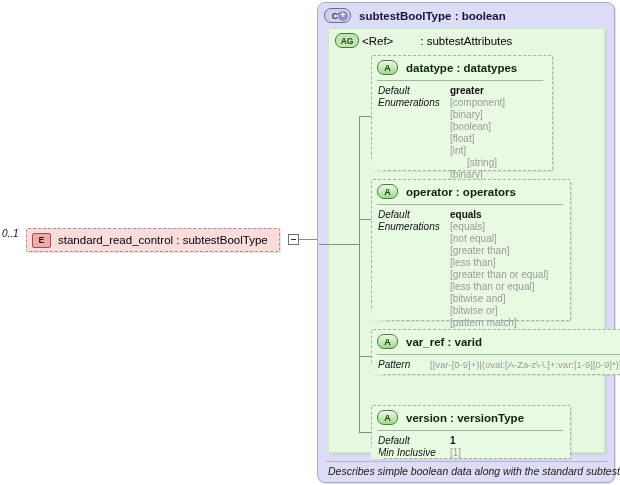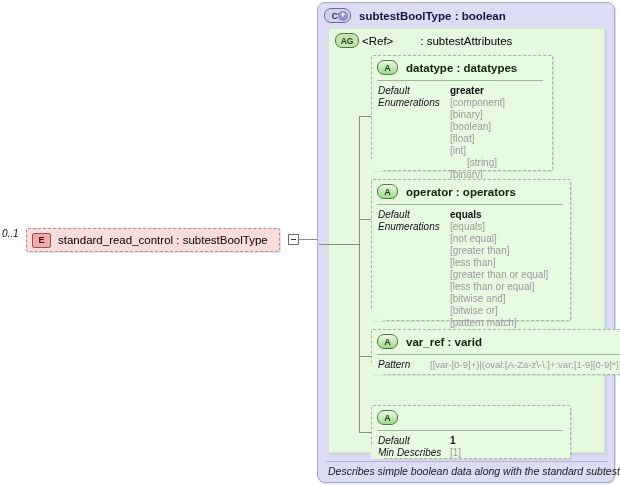--- a/index.html
+++ b/index.html
@@ -360,27 +360,28 @@
       <div class="attr-divider" style="top:24px; width:252px;"></div>
 
       <span class="facet-key" style="left:6px; top:29px;">Pattern</span>
       <span class="facet-val muted" style="left:58px; top:29px; font-size:9.5px;">[[var-[0-9]+)|(oval:[A-Za-z\-\.]+:var:[1-9][0-9]*)]</span>
       <span class="fold"></span>
     </div>
 
     <div class="attr-box" style="left:42px; top:376px; width:200px; height:54px;">
       <div class="attr-header">
         <span class="icon-badge attr-icon">A</span>
+        <span class="attr-title">version   : versionType</span>
       </div>
       <div class="attr-divider" style="top:24px; width:186px;"></div>
 
       <span class="facet-key" style="left:6px; top:29px;">Default</span>
       <span class="facet-val strong" style="left:78px; top:29px;">1</span>
 
-      <span class="facet-key" style="left:6px; top:41px;">Min Describes</span>
+      <span class="facet-key" style="left:6px; top:41px;">Min Inclusive</span>
       <span class="facet-val muted" style="left:78px; top:41px;">[1]</span>
       <span class="fold"></span>
     </div>
 
   </div>
 
   <div id="documentation-divider"></div>
   <div id="documentation-text">Describes simple boolean data along with the standard subtest attributes.</div>
 </div>
 

